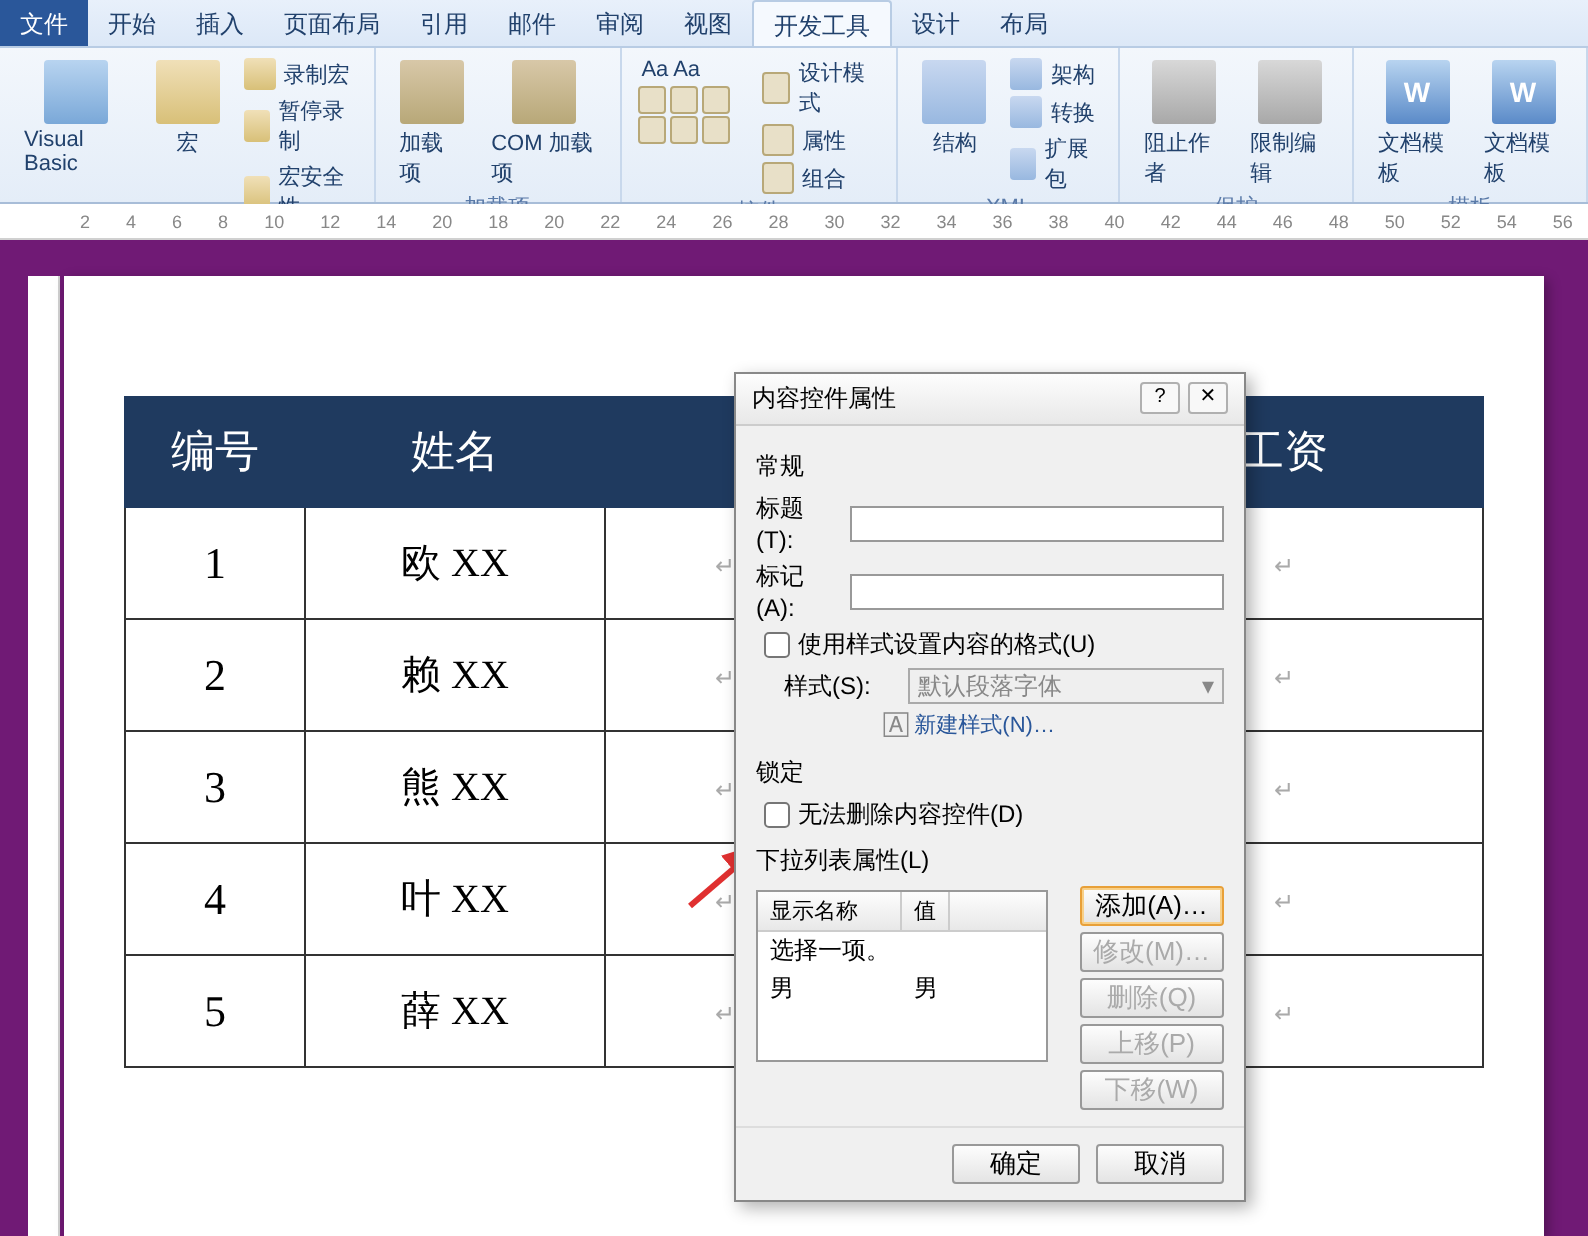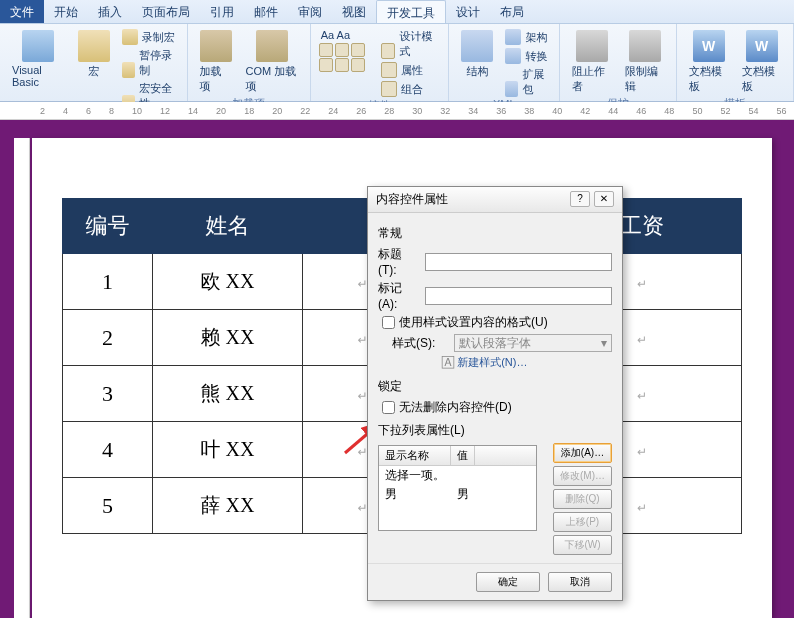--- a/index.html
+++ b/index.html
@@ -7,21 +7,21 @@
 .ribbon-tabs{display:flex;background:linear-gradient(#e8f0fb,#dce8f7);height:24px;border-bottom:1px solid #b8cce4}
 .tab{padding:4px 10px;color:#21416c;cursor:pointer}
 .tab.file{background:#2a579a;color:#fff}
 .tab.active{background:#f5f9fe;border:1px solid #b8cce4;border-bottom:none;border-radius:2px 2px 0 0}
 .ribbon-body{display:flex;background:linear-gradient(#f3f7fc,#e4edf8);height:78px;border-bottom:1px solid #a8bdd8}
 .rgroup{border-right:1px solid #c8d8ec;padding:4px 8px 2px;display:flex;flex-direction:column;justify-content:space-between;position:relative}
 .rgroup-label{text-align:center;color:#5a7aa8;font-size:11px;margin-top:auto}
 .rgroup-items{display:flex;gap:6px;align-items:flex-start;flex:1}
 .rbtn{display:flex;flex-direction:column;align-items:center;gap:2px;padding:2px 4px;cursor:pointer;font-size:11px;color:#21416c}
 .rbtn-lg .ico{width:32px;height:32px}
-.rbtn-sm{flex-direction:row;gap:4px;align-items:flex-end;padding:1px 2px}
+.rbtn-sm{flex-direction:row;gap:4px;align-items:center;padding:1px 2px}
 .rbtn-sm .ico{width:16px;height:16px}
 .ico{display:inline-block;border-radius:2px}
 .ico-vb{background:linear-gradient(#b8d4f0,#7aa8d8)}
 .ico-macro{background:linear-gradient(#f0e0b8,#d8c078)}
 .ico-addin{background:linear-gradient(#d8c8a8,#b8a878)}
 .ico-ctrl{background:#e8e0c8;border:1px solid #b8a878}
 .ico-xml{background:linear-gradient(#c8d8f0,#98b8e0)}
 .ico-protect{background:linear-gradient(#d8d8d8,#a8a8a8)}
 .ico-tmpl{background:linear-gradient(#b8d4f0,#5a8ac8);position:relative}
 .ico-tmpl::after{content:"W";color:#fff;font-weight:bold;font-size:14px;position:absolute;left:50%;top:50%;transform:translate(-50%,-50%)}
@@ -47,21 +47,21 @@
 .dlg-input{flex:1;height:18px;border:1px solid #999;background:#fff;padding:0 4px}
 .dlg-chk{display:flex;align-items:center;gap:4px;margin:3px 0 3px 4px}
 .dlg-chk input{width:13px;height:13px}
 .dlg-combo{flex:1;height:18px;border:1px solid #aaa;background:#efefef;padding:0 4px;display:flex;align-items:center;justify-content:space-between;color:#888}
 .dlg-link{color:#2a579a;margin-left:64px;font-size:11px}
 .dlg-list{border:1px solid #999;background:#fff;height:86px;margin-top:2px;overflow:hidden}
 .dlg-list-head{display:flex;background:linear-gradient(#fdfdfd,#e8e8e8);border-bottom:1px solid #ccc}
 .dlg-list-head div{padding:2px 6px;border-right:1px solid #ccc;font-size:11px}
 .dlg-list-row{display:flex;padding:1px 6px}
 .dlg-list-row div:first-child{width:72px}
-.dlg-btn{min-width:56px;height:20px;border:1px solid #999;background:linear-gradient(#fdfdfd,#e4e4e4);border-radius:2px;font-size:10px;cursor:pointer;padding:0 6px}
+.dlg-btn{min-width:56px;height:20px;border:1px solid #999;background:linear-gradient(#fdfdfd,#e4e4e4);border-radius:2px;font-size:13px;cursor:pointer;padding:0 6px}
 .dlg-btn.hl{border:1px solid #e8a038;box-shadow:0 0 0 1px #f8d088 inset}
 .dlg-btn:disabled{color:#aaa}
 .dlg-footer{display:flex;justify-content:flex-end;gap:8px;padding:8px 10px;border-top:1px solid #ddd}
 .arrow-red{position:absolute;pointer-events:none}
 .arrow-red svg{overflow:visible}
 </style>
 </head>
 <body>
 
 <div class="ribbon-tabs">

